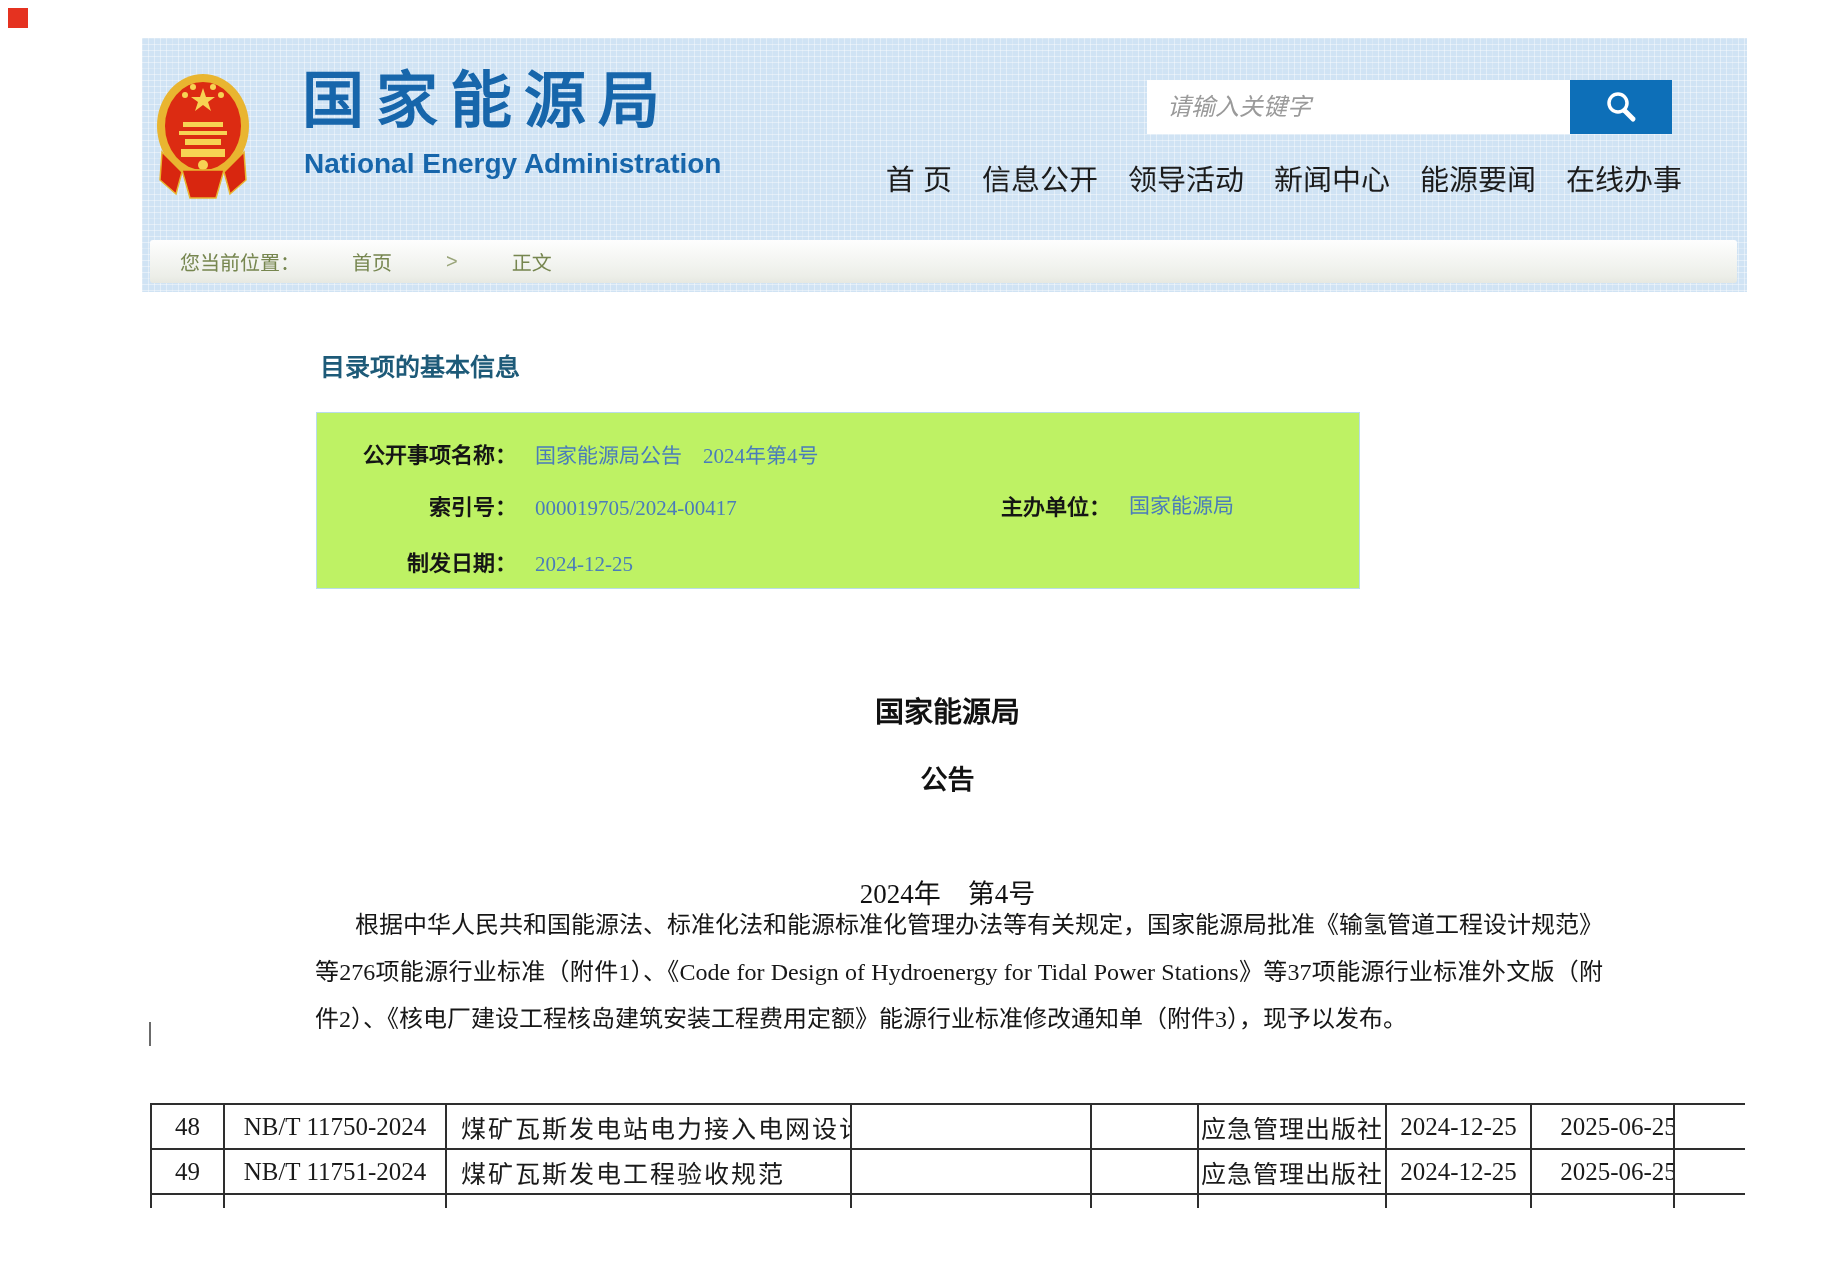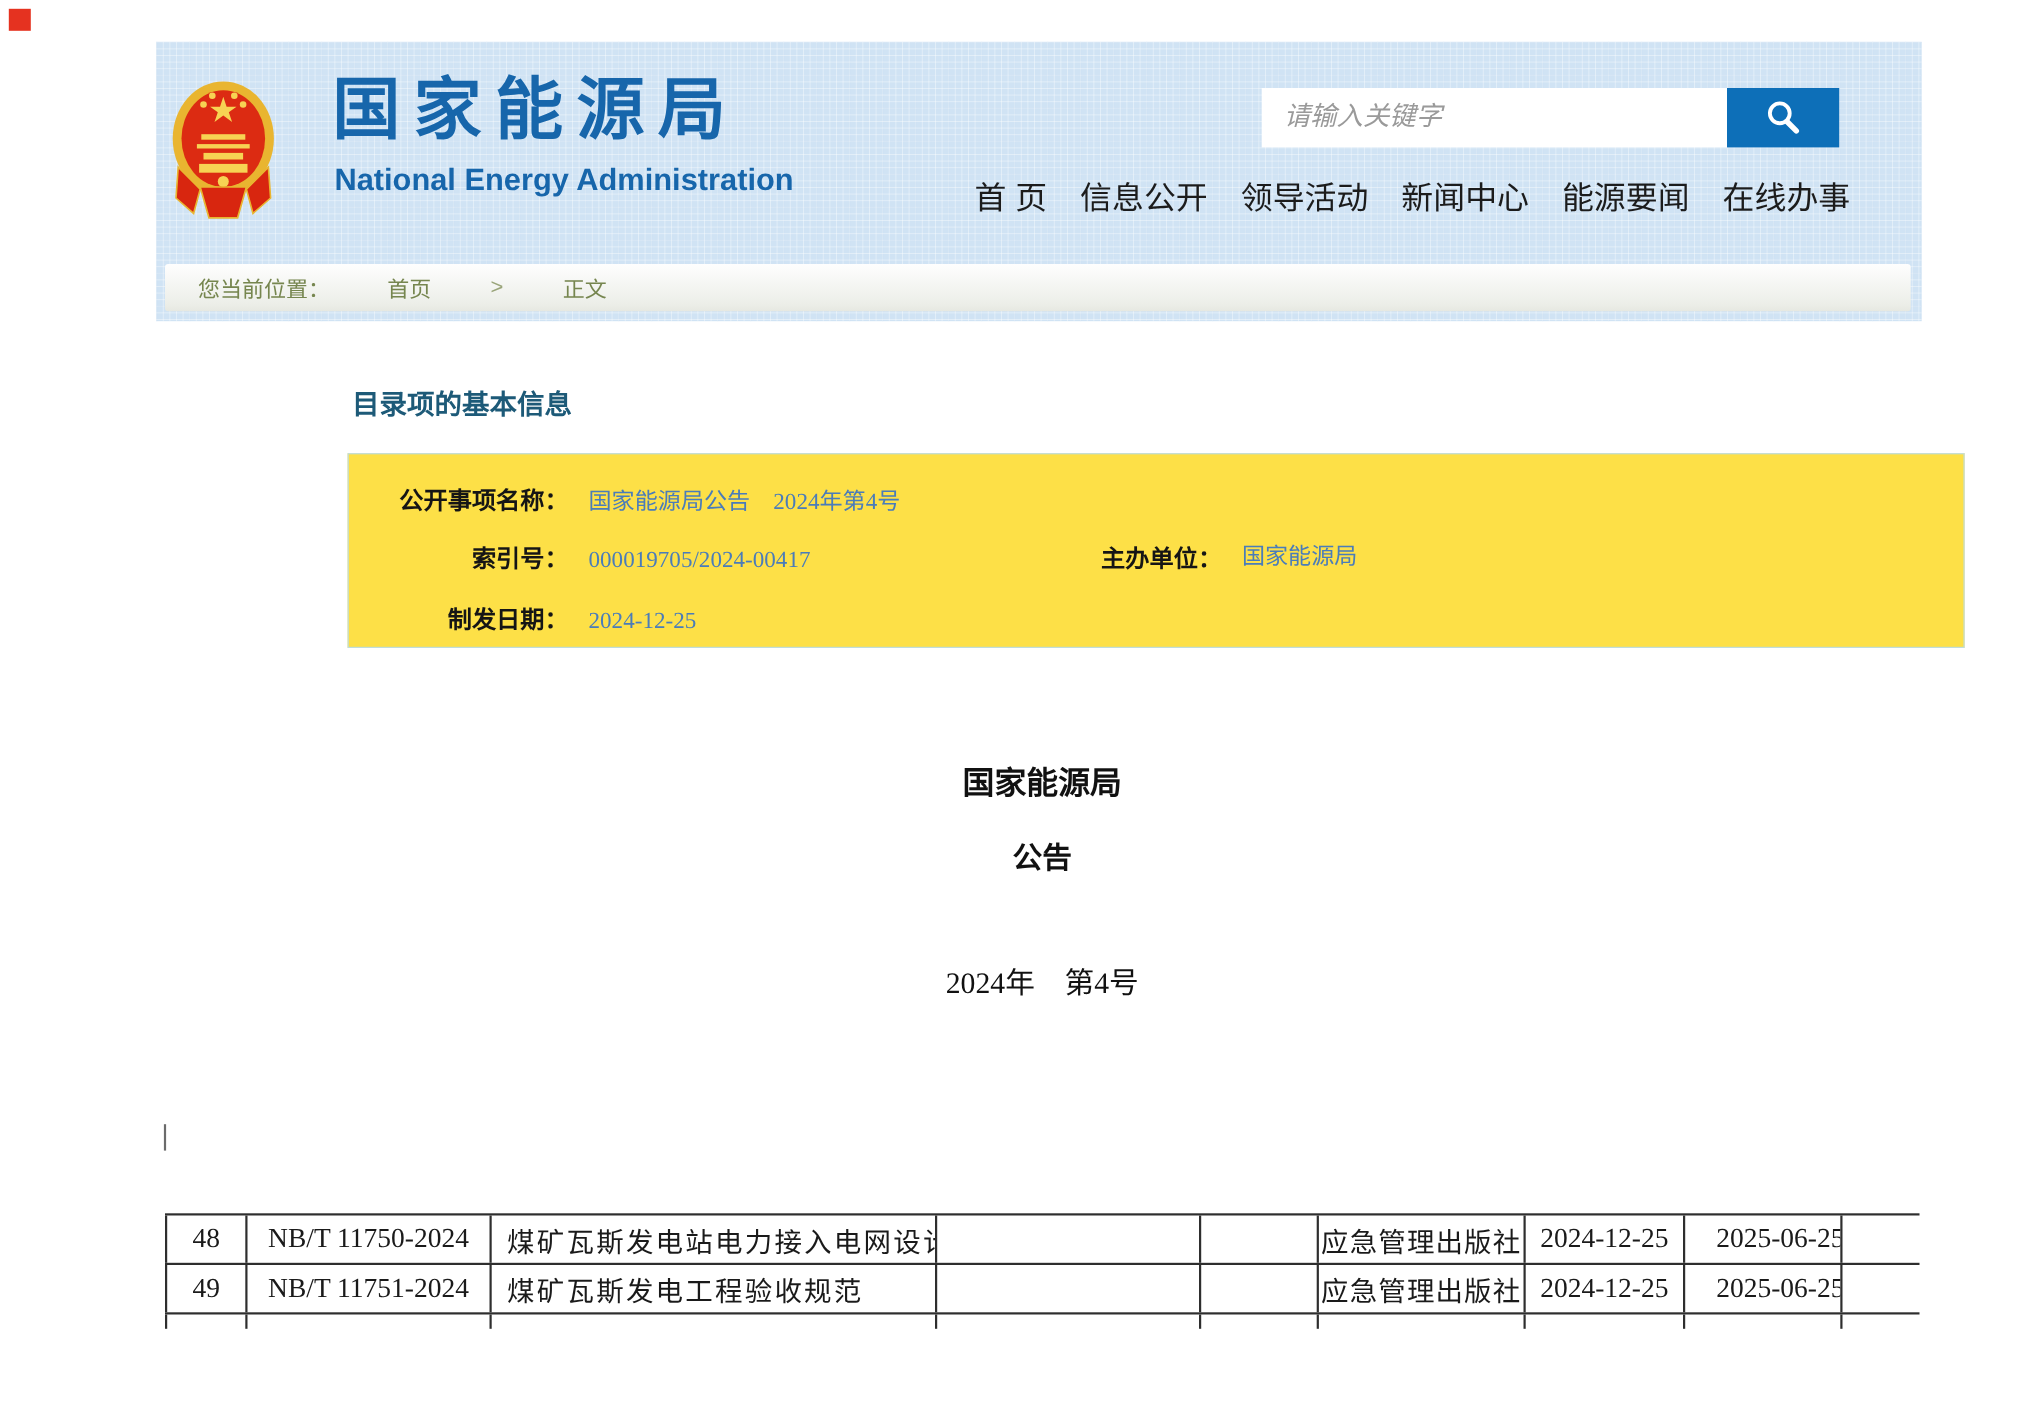--- a/index.html
+++ b/index.html
@@ -36,22 +36,22 @@
 
   .crumb-bar{position:absolute;left:8px;top:202px;width:1587px;height:43px;border-radius:3px;
              background:linear-gradient(#fefefe,#eceee8 85%,#e6e8e1);
              display:flex;align-items:center;box-sizing:border-box;padding-left:30px;}
   .crumb-bar,.crumb-bar *{font-size:20px;color:#76864f;gap:44px;}
   .crumb-link{margin:0 8px;cursor:pointer;}
   .crumb-sep{color:#9aa57a;margin:0 2px;}
 
   
   .cat-heading{position:absolute;left:320px;top:347px;font-size:25px;font-weight:bold;color:#1d5a78;}
-  .info-box{position:absolute;left:316px;top:412px;width:1470px;height:177px;box-sizing:border-box;
-            background:#fde047;border:1px solid #b9dcea;
+  .info-box{position:absolute;left:316px;top:412px;width:1044px;height:177px;box-sizing:border-box;
+            background:#bef264;border:1px solid #b9dcea;
             font-family:"Liberation Serif","DejaVu Serif",serif;padding-left:32px;}
   .ib-row{position:absolute;left:0;display:flex;align-items:baseline;white-space:nowrap;}
   .ib-label{display:inline-block;width:200px;text-align:right;font-size:22px;font-weight:bold;color:#151515;}
   .ib-value{margin-left:18px;font-size:21px;color:#4a7cba;}
   .ib-label2{position:absolute;left:684px;font-size:22px;font-weight:bold;color:#151515;}
   .ib-value2{position:absolute;left:812px;font-size:21px;color:#4a7cba;}
 
   
   .doc-center{position:absolute;left:150px;width:1595px;text-align:center;
               font-family:"Liberation Serif","DejaVu Serif",serif;color:#111;white-space:nowrap;}
@@ -154,20 +154,21 @@
     </div>
     <div class="ib-row" style="top:132px;">
       <span class="ib-label">制发日期：</span>
       <span class="ib-value">2024-12-25</span>
     </div>
   </div>
 
   <div class="doc-center doc-t1">国家能源局</div>
   <div class="doc-center doc-t2">公告</div>
   <div class="doc-center doc-t3">2024年　第4号</div>
+  <div class="doc-body">根据中华人民共和国能源法、标准化法和能源标准化管理办法等有关规定，国家能源局批准《输氢管道工程设计规范》等276项能源行业标准（附件1）、《Code for Design of Hydroenergy for Tidal Power Stations》等37项能源行业标准外文版（附件2）、《核电厂建设工程核岛建筑安装工程费用定额》能源行业标准修改通知单（附件3），现予以发布。</div>
 
   <div class="stub-top"></div>
 
   <div class="std-table">
     <div class="t-row">
       <div class="t-cell c-no">48</div>
       <div class="t-cell c-code">NB/T 11750-2024</div>
       <div class="t-cell c-name">煤矿瓦斯发电站电力接入电网设计规范</div>
       <div class="t-cell c-sub"></div>
       <div class="t-cell c-adopt"></div>

